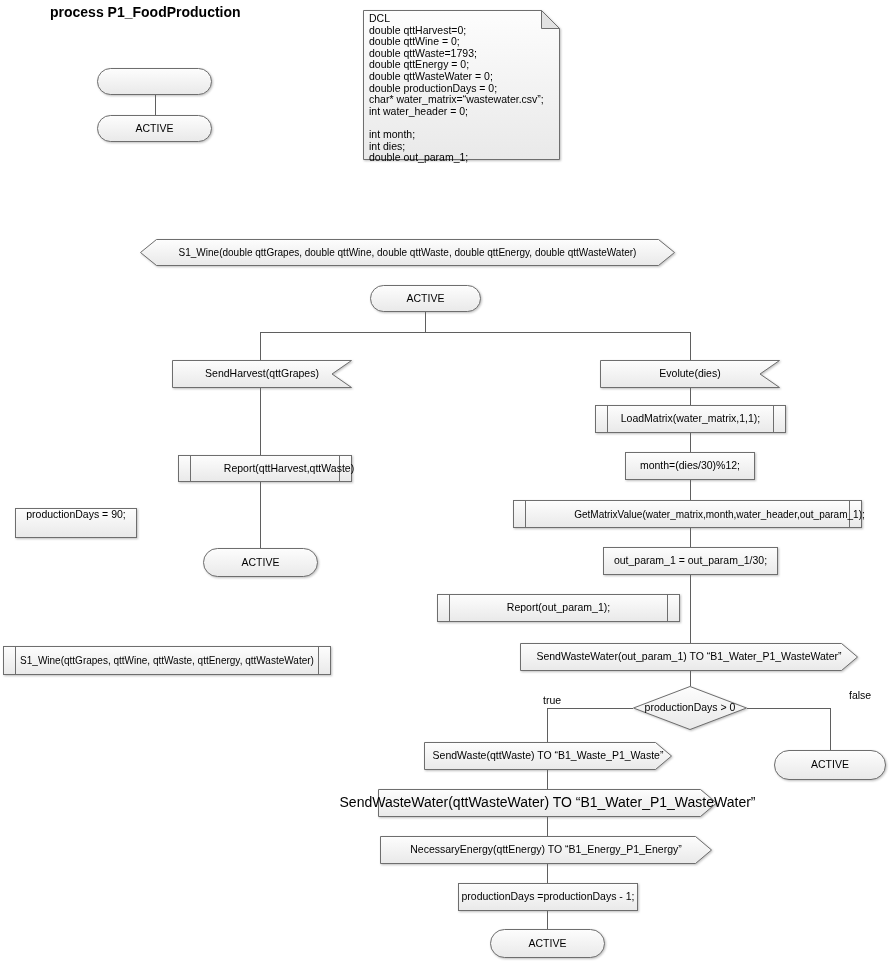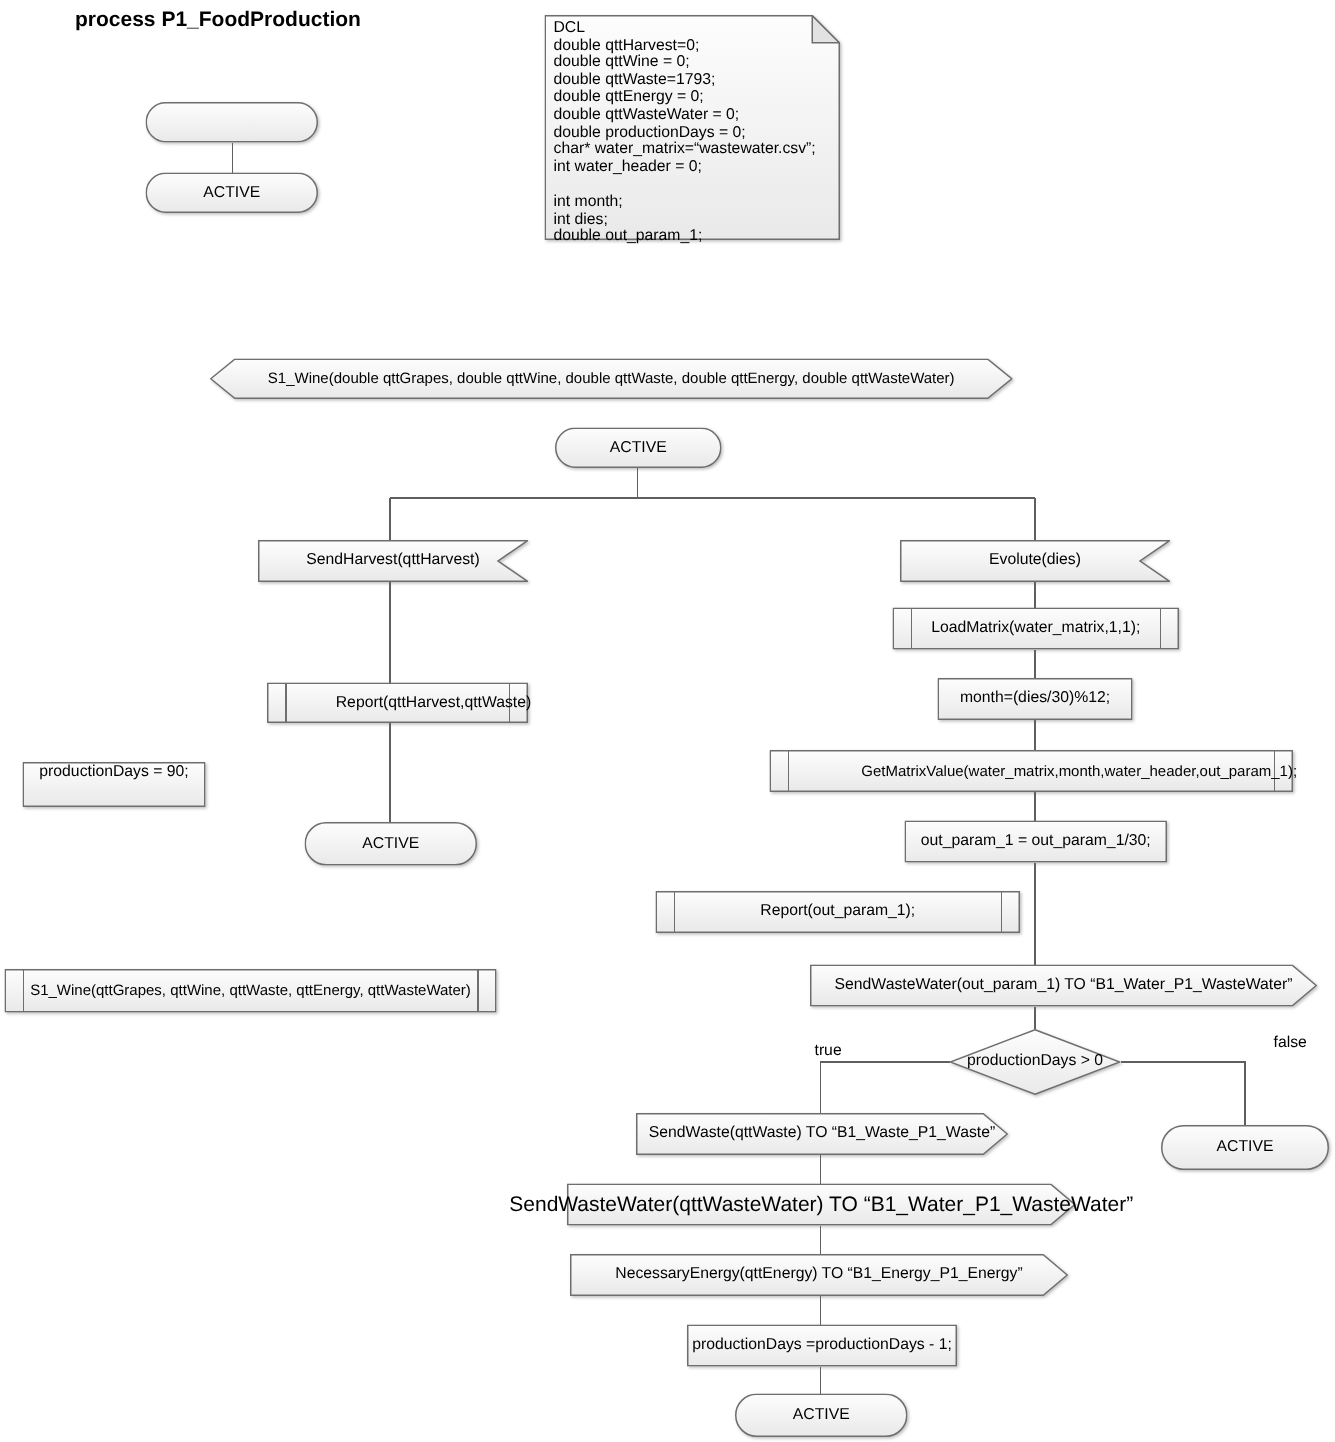--- a/index.html
+++ b/index.html
@@ -130,21 +130,21 @@
       <div class="node input" style="left: 172px; top: 360px; width: 180px; height: 28px;">
         <svg width="180" height="28" class="shape">
           <defs>
             <linearGradient id="g5" x1="0" y1="0" x2="0" y2="1">
               <stop offset="0" stop-color="#fdfdfd"></stop>
               <stop offset="1" stop-color="#e9e9e9"></stop>
             </linearGradient>
           </defs>
           <polygon fill="url(#g5)" stroke="#6e6e6e" stroke-width="1" points=".5,.5 179.5,.5 160,14 179.5,27.5 .5,27.5"></polygon>
         </svg>
-        <div class="label">SendHarvest(qttHarvest)</div>
+        <div class="label">SendHarvest(qttGrapes)</div>
       </div>
       <div class="node proc" style="left: 178px; top: 455px; width: 174px; height: 27px; padding-left: 48px;">
         <svg width="174" height="27" class="shape">
           <defs>
             <linearGradient id="g6" x1="0" y1="0" x2="0" y2="1">
               <stop offset="0" stop-color="#fdfdfd"></stop>
               <stop offset="1" stop-color="#e9e9e9"></stop>
             </linearGradient>
           </defs>
           <rect fill="url(#g6)" stroke="#6e6e6e" stroke-width="1" x="0.5" y="0.5" width="173" height="26"></rect>
@@ -262,21 +262,21 @@
               <stop offset="0" stop-color="#fdfdfd"></stop>
               <stop offset="1" stop-color="#e9e9e9"></stop>
             </linearGradient>
           </defs>
           <rect fill="url(#g15)" stroke="#6e6e6e" stroke-width="1" x="0.5" y="0.5" width="242" height="27"></rect>
           <line x1="12.5" y1="0.5" x2="12.5" y2="27.5" stroke="#6e6e6e" stroke-width="1" shape-rendering="crispEdges"></line>
           <line x1="230.5" y1="0.5" x2="230.5" y2="27.5" stroke="#6e6e6e" stroke-width="1" shape-rendering="crispEdges"></line>
         </svg>
         <div class="label">Report(out_param_1);</div>
       </div>
-      <div class="node output" style="left: 520px; top: 643px; width: 338px; height: 28px; margin-left: 20px;">
+      <div class="node output" style="left: 520px; top: 643px; width: 338px; height: 28px;">
         <svg width="338" height="28" class="shape">
           <defs>
             <linearGradient id="g16" x1="0" y1="0" x2="0" y2="1">
               <stop offset="0" stop-color="#fdfdfd"></stop>
               <stop offset="1" stop-color="#e9e9e9"></stop>
             </linearGradient>
           </defs>
           <polygon fill="url(#g16)" stroke="#6e6e6e" stroke-width="1" points=".5,.5 321.5,.5 337.5,14 321.5,27.5 .5,27.5"></polygon>
         </svg>
         <div class="label">SendWasteWater(out_param_1) TO “B1_Water_P1_WasteWater”</div>

